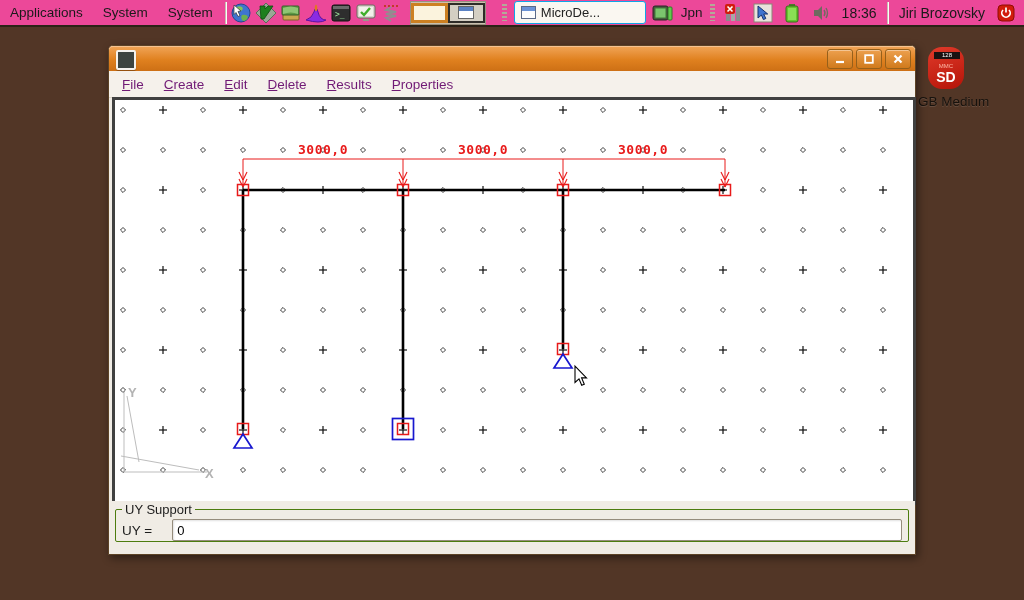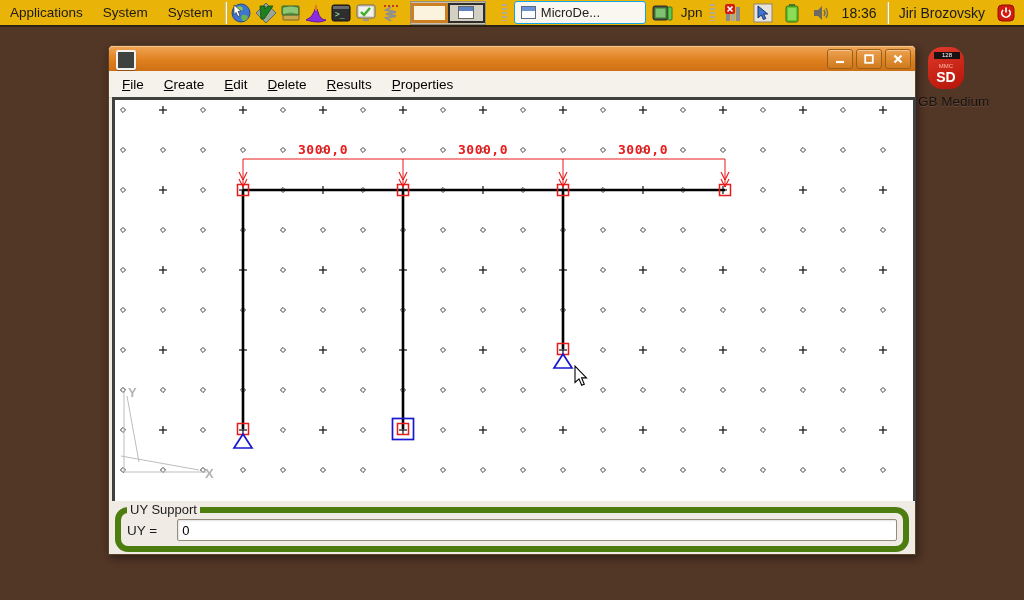--- a/index.html
+++ b/index.html
@@ -1,19 +1,19 @@
 <!DOCTYPE html>
 <html><head>
 <meta charset="utf-8">
 <style>
   html,body{margin:0;padding:0;}
   body{width:1024px;height:600px;overflow:hidden;background:#523626;
        font-family:"Liberation Sans","DejaVu Sans",sans-serif;position:relative;}
   
-  .panel{position:absolute;left:0;top:0;width:1024px;height:25px;background:#eab308;
+  .panel{position:absolute;left:0;top:0;width:1024px;height:25px;background:#ec4899;
          border-bottom:2px solid #2c2317;display:flex;align-items:center;font-size:13.5px;color:#1a1a1a;z-index:5;}
   .p-left{display:flex;align-items:center;height:25px;}
   .p-right{margin-left:auto;display:flex;align-items:center;height:25px;padding-right:6px;gap:5px;}
   .p-menu{padding:3px 10px;cursor:default;}
   .psep{width:0;height:22px;border-left:1px solid #c6bfb2;border-right:1px solid #fdfcf9;margin:0 2px;}
   .licon{width:25px;height:24px;display:flex;align-items:center;justify-content:center;}
   .licon svg{display:block;}
   .handle{width:5px;height:17px;margin:0 2px;
           background:repeating-linear-gradient(180deg,#b3a998 0 2px,transparent 2px 4px);}
   .wswitch{display:flex;align-items:center;margin-left:6px;border:1px solid #97907f;background:#c9c0ae;height:22px;}
@@ -48,27 +48,27 @@
             box-shadow:inset 0 1px 0 rgba(255,255,255,0.35);}
   .titlebar .title{position:absolute;left:0;right:0;top:4px;text-align:center;color:#fff;
                    font-weight:bold;font-size:13.5px;text-shadow:0 1px 1px rgba(60,30,0,0.6);}
   .wicon{position:absolute;left:7px;top:4px;width:16px;height:16px;background:#3d4440;
          border:2px solid #f4f2ee;border-radius:2px;box-shadow:0 1px 1px rgba(0,0,0,.3);}
   .wbtns{position:absolute;right:4px;top:3px;display:flex;gap:3px;z-index:2;}
   .wbtn{width:24px;height:18px;border:1px solid #96601a;border-radius:3px;
         background:linear-gradient(180deg,#eda04e,#d07a1c);display:flex;align-items:center;justify-content:center;
         box-shadow:inset 0 1px 0 rgba(255,255,255,.4);}
   .menubar{position:absolute;left:0;right:0;top:25px;height:26px;background:#f5f1eb;
-           border-bottom:1px solid #ddd6ca;display:flex;align-items:center;font-size:13.5px;color:#000000;}
+           border-bottom:1px solid #ddd6ca;display:flex;align-items:center;font-size:13.5px;color:#701a75;}
   .mitem{padding:4px 10px;cursor:default;}
   .mitem:first-child{margin-left:3px;}
   .canvas{position:absolute;left:3px;top:51px;width:798px;height:402px;background:#ffffff;
           border:3px solid #404040;}
   .win-bottom{position:absolute;left:0;right:0;top:455px;height:52px;background:#f0ece5;}
-  fieldset.uy{margin:1px 6px 0 6px;border:6px solid #4d7c0f;border-radius:13px;padding:2px 6px 6px 6px;height:30px;}
+  fieldset.uy{margin:1px 6px 0 6px;border:1px solid #4d7c0f;border-radius:2px;padding:2px 6px 6px 6px;height:30px;}
   fieldset.uy legend{font-size:13px;color:#1c1c1c;padding:0 3px;}
   .uyrow{display:flex;align-items:center;gap:20px;}
   .uyrow label{font-size:13.5px;color:#1c1c1c;white-space:nowrap;}
   .uyrow input{flex:1;height:18px;border:1px solid #958c7c;border-radius:2px;background:#fff;
                font-size:13px;font-family:"Liberation Sans",sans-serif;padding:1px 4px;
                box-shadow:inset 1px 1px 2px rgba(0,0,0,0.12);}
 </style>
 </head>
 <body>
 

